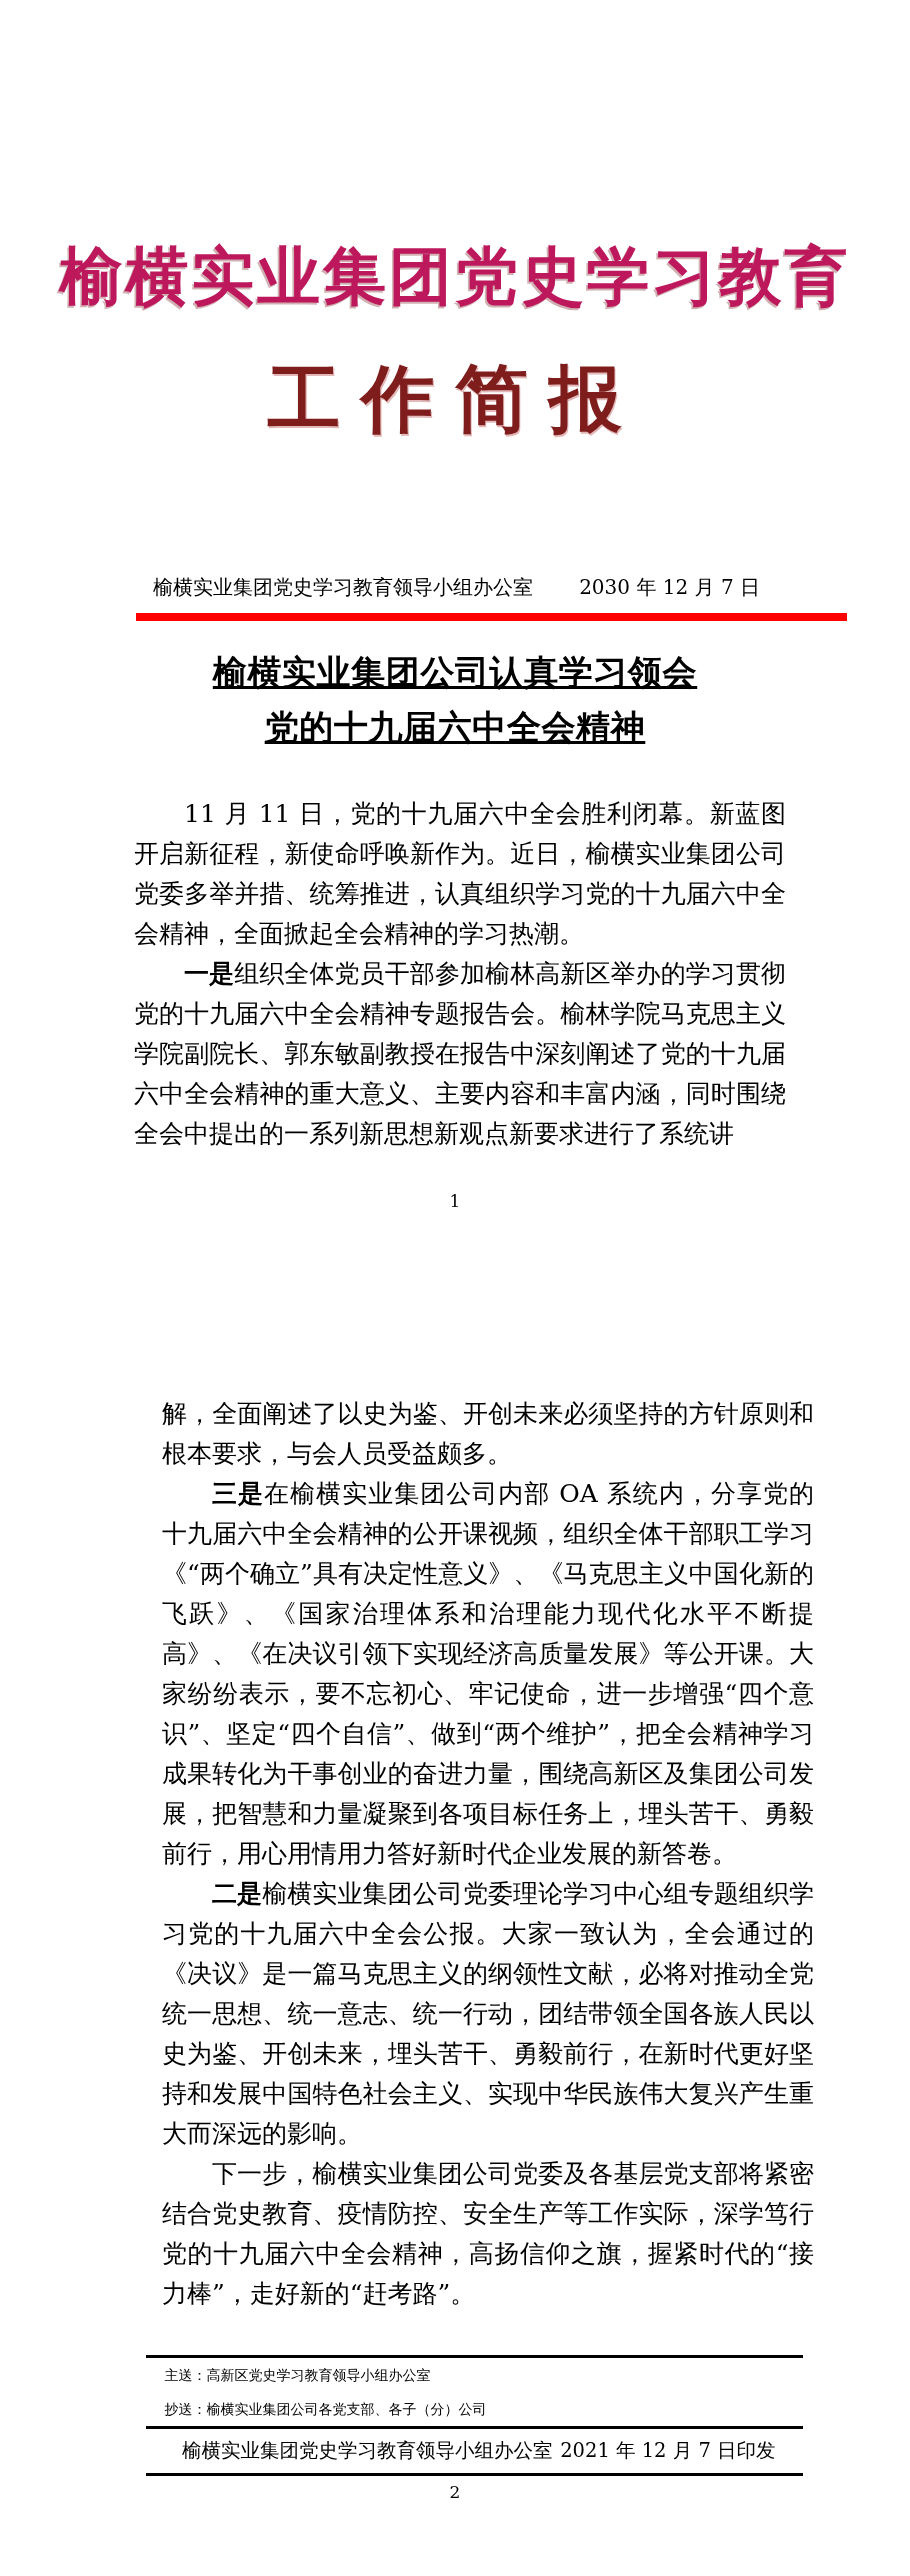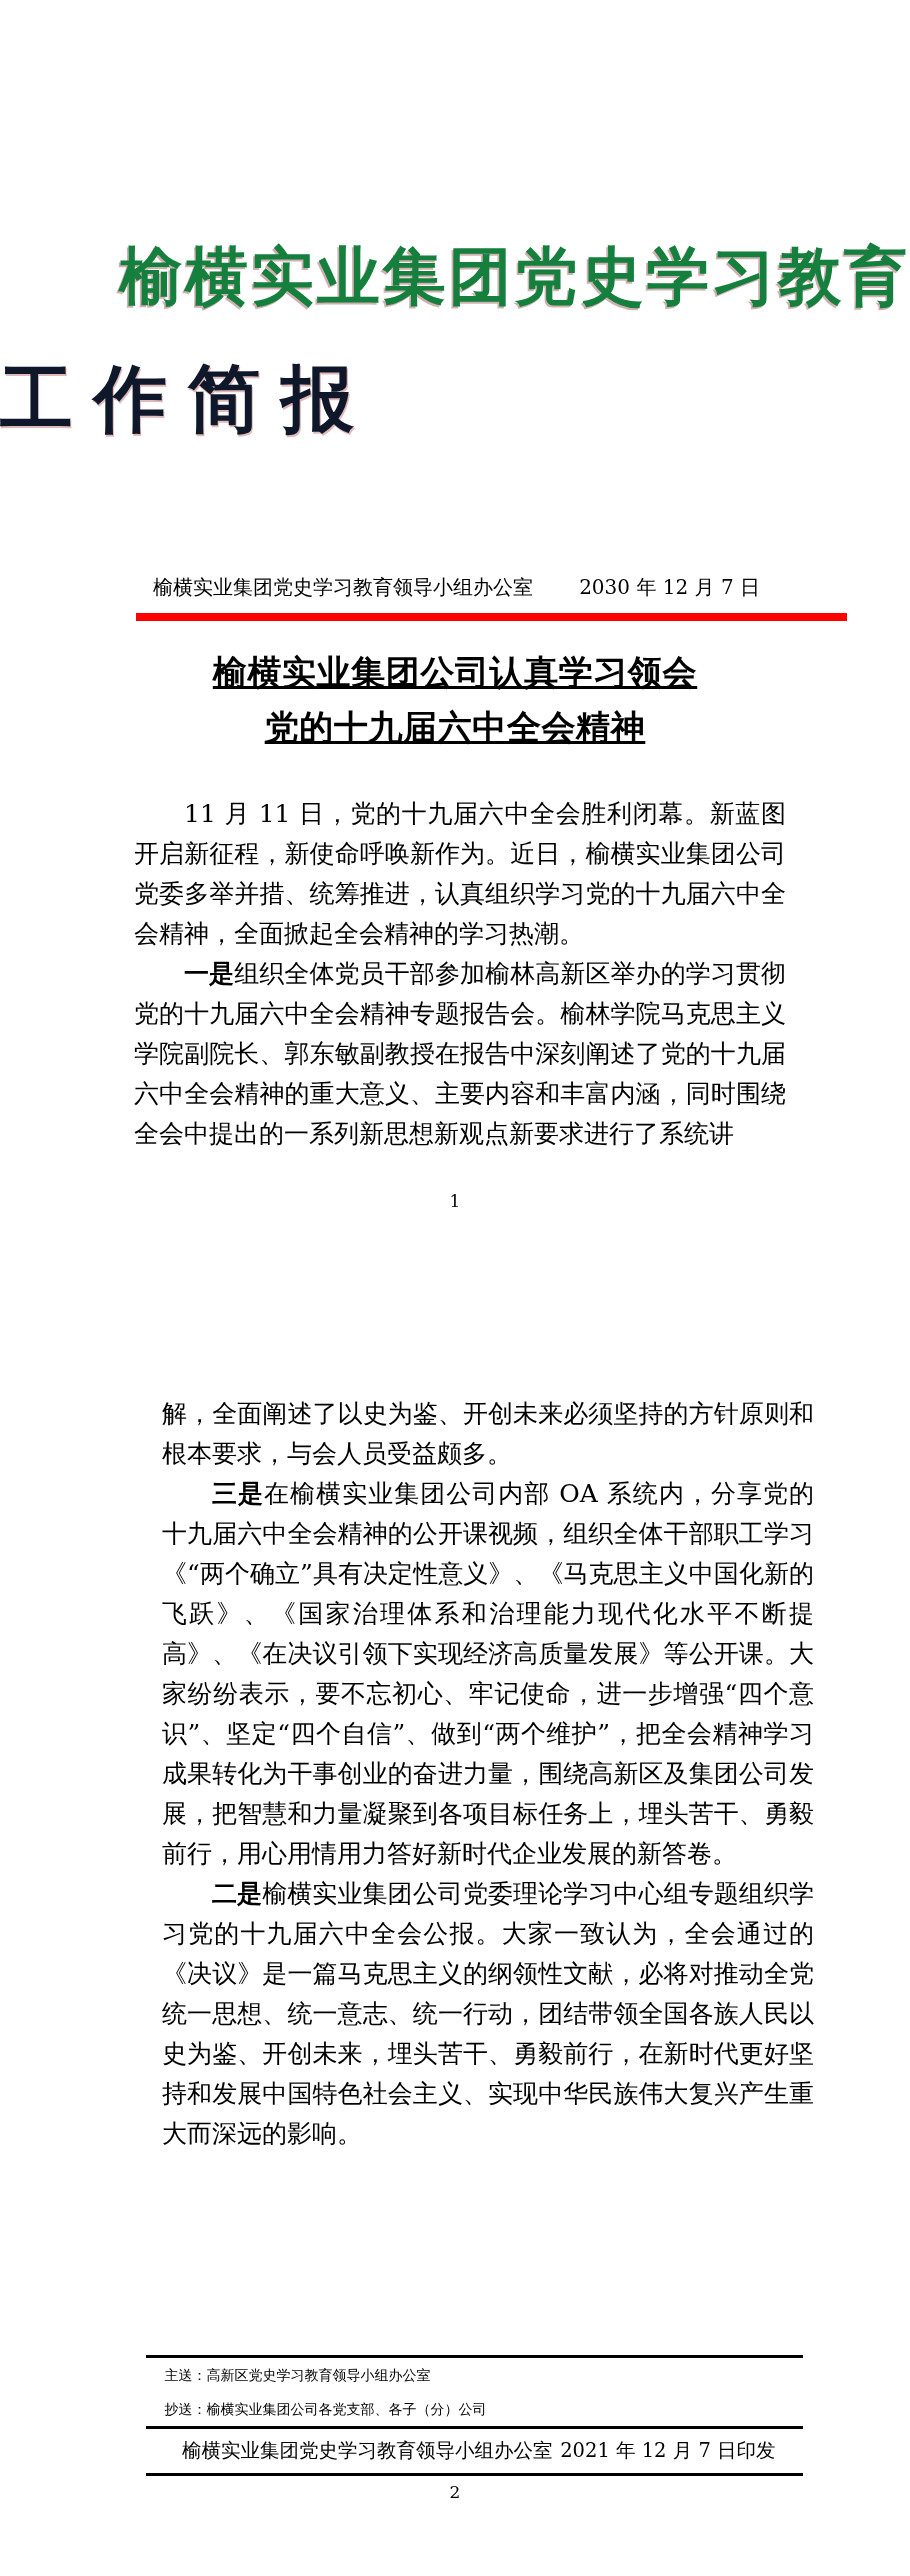--- a/index.html
+++ b/index.html
@@ -6,34 +6,34 @@
   .doc{
     position:relative;
     width:910px;
     height:2576px;
     background:#ffffff;
     font-family:"DejaVu Serif","Liberation Serif",serif;
     color:#000;
   }
   .masthead-title{
     position:absolute;top:234px;left:0;right:0;
-    text-align:right;
+    text-align:center;
     font-size:63px;
     font-weight:bold;
-    color:#15803d;
+    color:#be185d;
     letter-spacing:2.9px;
     white-space:nowrap;
     text-shadow:-1.7px 1.7px 0 rgba(120,30,30,0.35);
   }
   .masthead-subtitle{
     position:absolute;top:351px;left:0;right:0;
-    text-align:left;
+    text-align:center;
     font-size:73px;
     font-weight:bold;
-    color:#0f172a;
+    color:#7f1d1d;
     letter-spacing:20.7px;
     white-space:nowrap;
     text-shadow:1.1px 1.7px 0 rgba(160,20,20,0.30);
   }
   .issue-line{
     position:absolute;top:523px;left:0;right:0;
     text-align:center;
     font-size:19.5px;
     letter-spacing:1.1px;
   }
@@ -119,20 +119,21 @@
     <p><span class="lead"></span><span>11 月 11 日，党的十九届六中全会胜利闭幕。新蓝图开启新征程，新使命呼唤新作为。近日，榆横实业集团公司党委多举并措、统筹推进，认真组织学习党的十九届六中全会精神，全面掀起全会精神的学习热潮。</span></p>
     <p><span class="lead">一是</span><span>组织全体党员干部参加榆林高新区举办的学习贯彻党的十九届六中全会精神专题报告会。榆林学院马克思主义学院副院长、郭东敏副教授在报告中深刻阐述了党的十九届六中全会精神的重大意义、主要内容和丰富内涵，同时围绕全会中提出的一系列新思想新观点新要求进行了系统讲</span></p>
   </section>
 
   <div class="pagenum pagenum-1">1</div>
 
   <section class="body-col body-page2">
     <p class="cont"><span>解，全面阐述了以史为鉴、开创未来必须坚持的方针原则和根本要求，与会人员受益颇多。</span></p>
     <p><span class="lead">三是</span><span>在榆横实业集团公司内部 OA 系统内，分享党的十九届六中全会精神的公开课视频，组织全体干部职工学习《“两个确立”具有决定性意义》、《马克思主义中国化新的飞跃》、《国家治理体系和治理能力现代化水平不断提高》、《在决议引领下实现经济高质量发展》等公开课。大家纷纷表示，要不忘初心、牢记使命，进一步增强“四个意识”、坚定“四个自信”、做到“两个维护”，把全会精神学习成果转化为干事创业的奋进力量，围绕高新区及集团公司发展，把智慧和力量凝聚到各项目标任务上，埋头苦干、勇毅前行，用心用情用力答好新时代企业发展的新答卷。</span></p>
     <p><span class="lead">二是</span><span>榆横实业集团公司党委理论学习中心组专题组织学习党的十九届六中全会公报。大家一致认为，全会通过的《决议》是一篇马克思主义的纲领性文献，必将对推动全党统一思想、统一意志、统一行动，团结带领全国各族人民以史为鉴、开创未来，埋头苦干、勇毅前行，在新时代更好坚持和发展中国特色社会主义、实现中华民族伟大复兴产生重大而深远的影响。</span></p>
+    <p><span>下一步，榆横实业集团公司党委及各基层党支部将紧密结合党史教育、疫情防控、安全生产等工作实际，深学笃行党的十九届六中全会精神，高扬信仰之旗，握紧时代的“接力棒”，走好新的“赶考路”。</span></p>
   </section>
 
   <footer class="footer-block">
     <div class="rule"></div>
     <div class="dist-line">主送：高新区党史学习教育领导小组办公室</div>
     <div class="dist-line">抄送：榆横实业集团公司各党支部、各子（分）公司</div>
     <div class="rule"></div>
     <div class="imprint-row">
       <span>榆横实业集团党史学习教育领导小组办公室</span>
       <span>2021 年 12 月 7 日印发</span>

